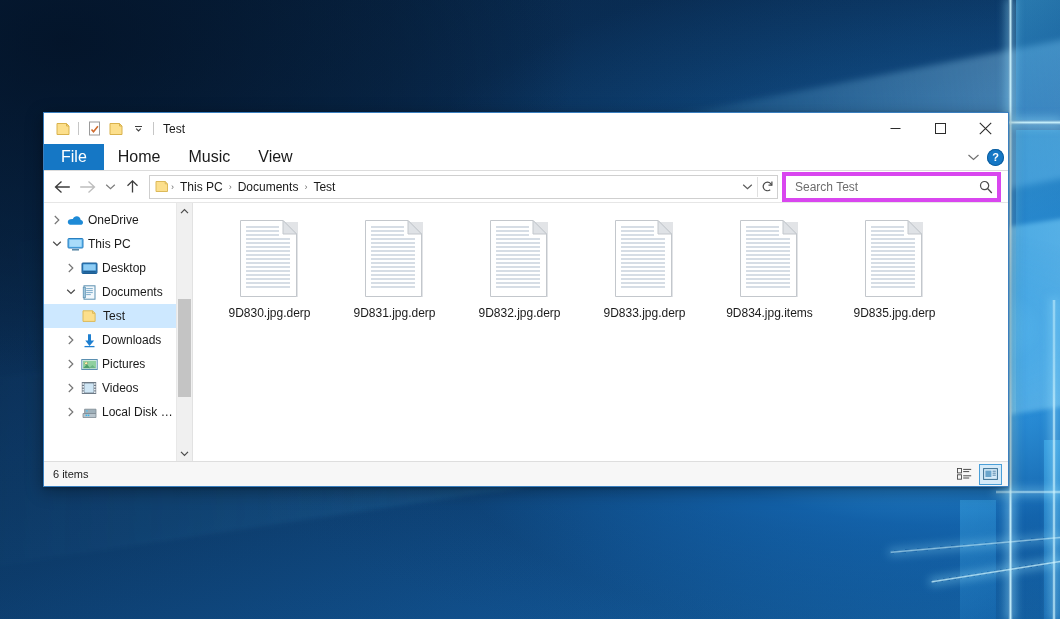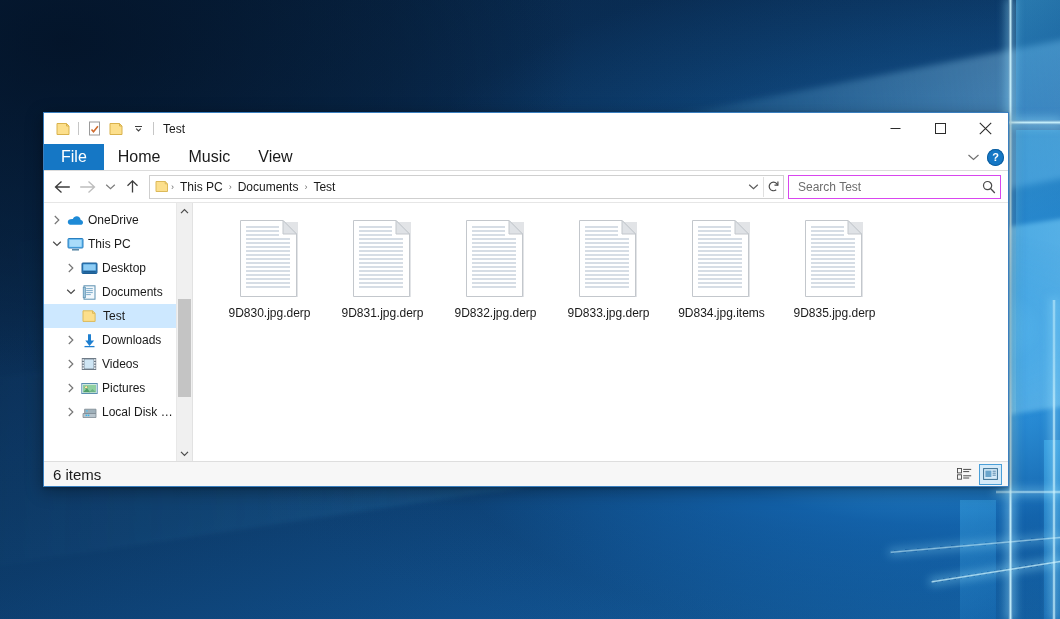--- a/index.html
+++ b/index.html
@@ -164,21 +164,21 @@
   .crumb-sep { color: #6d6d6d; font-size: 9px; padding: 0 1px; }
   .crumbbox-tools {
     display: flex; align-items: center; height: 100%;
   }
   .crumbbox-tools .ic {
     width: 19px; height: 20px; display: flex; align-items: center; justify-content: center;
   }
   .vsep { width: 1px; height: 20px; background: #e0e0e0; }
   .searchbox {
     width: 200px; height: 22px;
-    border: 1px solid #d946ef; background: #fff;
+    border: 4px solid #d946ef; background: #fff;
     display: flex; align-items: center;
     padding: 0 4px 0 7px;
   }
   .searchbox input {
     border: 0; outline: 0; flex: 1; font-size: 12px;
     font-family: "Liberation Sans", sans-serif;
     color: #1a1a1a; background: transparent; min-width: 0;
   }
   .searchbox input::placeholder { color: #6d6d6d; }
 
@@ -234,21 +234,21 @@
     background: #c4c4c4;
   }
 
   
   .filearea {
     flex: 1; background: #ffffff; position: relative;
     padding: 14px 0 0 20px;
     overflow: hidden;
   }
   .filegrid {
-    display: flex; flex-wrap: wrap; gap: 0px;
+    display: flex; flex-wrap: wrap; gap: 12px;
   }
   .fileitem {
     width: 113px; height: 118px;
     display: flex; flex-direction: column; align-items: center;
     padding-top: 2px;
   }
   .doc-icon { position: relative; width: 62px; height: 79px; }
   .fname {
     font-size: 12px; color: #1a1a1a; margin-top: 8px;
     white-space: nowrap;
@@ -256,21 +256,21 @@
 
   
   .statusbar {
     height: 24px; min-height: 24px;
     background: #f7f7f7;
     border-top: 1px solid #dedede;
     display: flex; align-items: center;
     padding: 0 6px 0 9px;
     position: relative;
   }
-  .status-text { font-size: 15px; color: #1a1a1a; }
+  .status-text { font-size: 11px; color: #1a1a1a; }
   .view-toggles {
     position: absolute; right: 6px; top: 0; height: 24px;
     display: flex; align-items: center; gap: 3px;
   }
   .vbtn {
     width: 21px; height: 19px;
     display: flex; align-items: center; justify-content: center;
     border: 1px solid transparent;
   }
   .vbtn.active {
@@ -528,55 +528,55 @@
         </div>
 
 
         <div class="trow indent2">
           <span class="chev">
             <svg width="8" height="10" viewBox="0 0 8 10">
                 <path d="M1.8 1l4 4-4 4" fill="none" stroke="#767676" stroke-width="1.2"></path>
               </svg>
           </span>
           <span class="tico">
+            <svg width="17" height="13" viewBox="0 0 17 13">
+              <rect x="0.8" y="1.5" width="15.4" height="10" fill="#eaf4fb" stroke="#5b8fb0" stroke-width="1"></rect>
+              <rect x="2" y="2.7" width="13" height="7.6" fill="#8fd0a0"></rect>
+              <circle cx="5.2" cy="5.2" r="1.3" fill="#ffe徹"></circle>
+              <circle cx="5.2" cy="5.2" r="1.3" fill="#fff1a8"></circle>
+              <path d="M2 10.3l4-4 3.2 4z" fill="#4e9e6a"></path>
+              <path d="M8 10.3l3.4-3.2 3.6 3.2z" fill="#6bb585"></path>
+            </svg>
+          </span>
+          <span class="tlabel">Pictures</span>
+        </div>
+
+        <div class="trow indent2">
+          <span class="chev">
+            <svg width="8" height="10" viewBox="0 0 8 10">
+                <path d="M1.8 1l4 4-4 4" fill="none" stroke="#767676" stroke-width="1.2"></path>
+              </svg>
+          </span>
+          <span class="tico">
             <svg width="16" height="14" viewBox="0 0 16 14">
               <rect x="0.8" y="1" width="14.4" height="12" fill="#6e7a86"></rect>
               <rect x="3.4" y="2.4" width="9.2" height="9.2" fill="#cfe6f5"></rect>
               <g fill="#e8eef3">
                 <rect x="1.4" y="2.2" width="1.6" height="1.6"></rect>
                   <rect x="1.4" y="5" width="1.6" height="1.6"></rect>
                 <rect x="1.4" y="7.8" width="1.6" height="1.6"></rect>
                   <rect x="1.4" y="10.4" width="1.6" height="1.6"></rect>
                 <rect x="13" y="2.2" width="1.6" height="1.6"></rect>
                   <rect x="13" y="5" width="1.6" height="1.6"></rect>
                 <rect x="13" y="7.8" width="1.6" height="1.6"></rect>
                   <rect x="13" y="10.4" width="1.6" height="1.6"></rect>
               </g>
             </svg>
           </span>
           <span class="tlabel">Videos</span>
-        </div>
-
-        <div class="trow indent2">
-          <span class="chev">
-            <svg width="8" height="10" viewBox="0 0 8 10">
-                <path d="M1.8 1l4 4-4 4" fill="none" stroke="#767676" stroke-width="1.2"></path>
-              </svg>
-          </span>
-          <span class="tico">
-            <svg width="17" height="13" viewBox="0 0 17 13">
-              <rect x="0.8" y="1.5" width="15.4" height="10" fill="#eaf4fb" stroke="#5b8fb0" stroke-width="1"></rect>
-              <rect x="2" y="2.7" width="13" height="7.6" fill="#8fd0a0"></rect>
-              <circle cx="5.2" cy="5.2" r="1.3" fill="#ffe徹"></circle>
-              <circle cx="5.2" cy="5.2" r="1.3" fill="#fff1a8"></circle>
-              <path d="M2 10.3l4-4 3.2 4z" fill="#4e9e6a"></path>
-              <path d="M8 10.3l3.4-3.2 3.6 3.2z" fill="#6bb585"></path>
-            </svg>
-          </span>
-          <span class="tlabel">Pictures</span>
         </div>
 
         <div class="trow indent2">
           <span class="chev">
             <svg width="8" height="10" viewBox="0 0 8 10">
                 <path d="M1.8 1l4 4-4 4" fill="none" stroke="#767676" stroke-width="1.2"></path>
               </svg>
           </span>
           <span class="tico">
             <svg width="17" height="13" viewBox="0 0 17 13">

